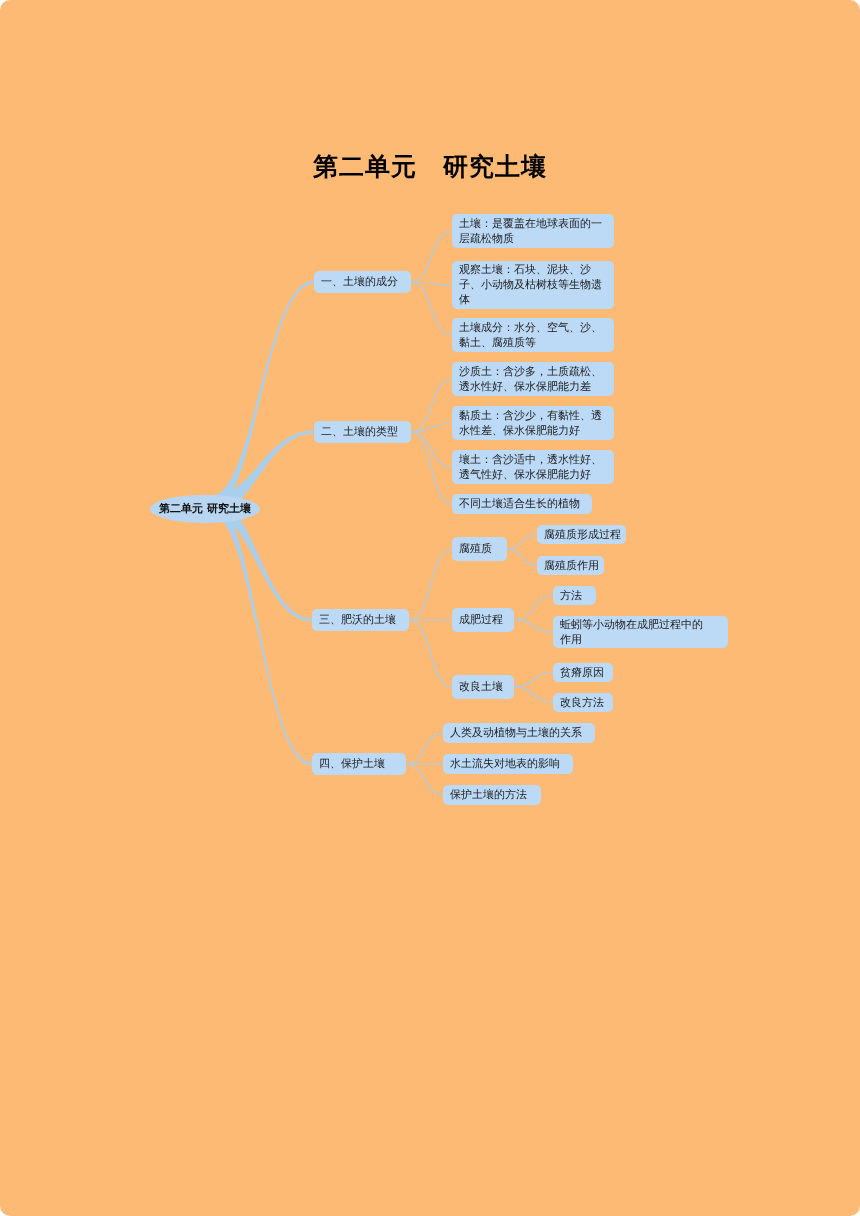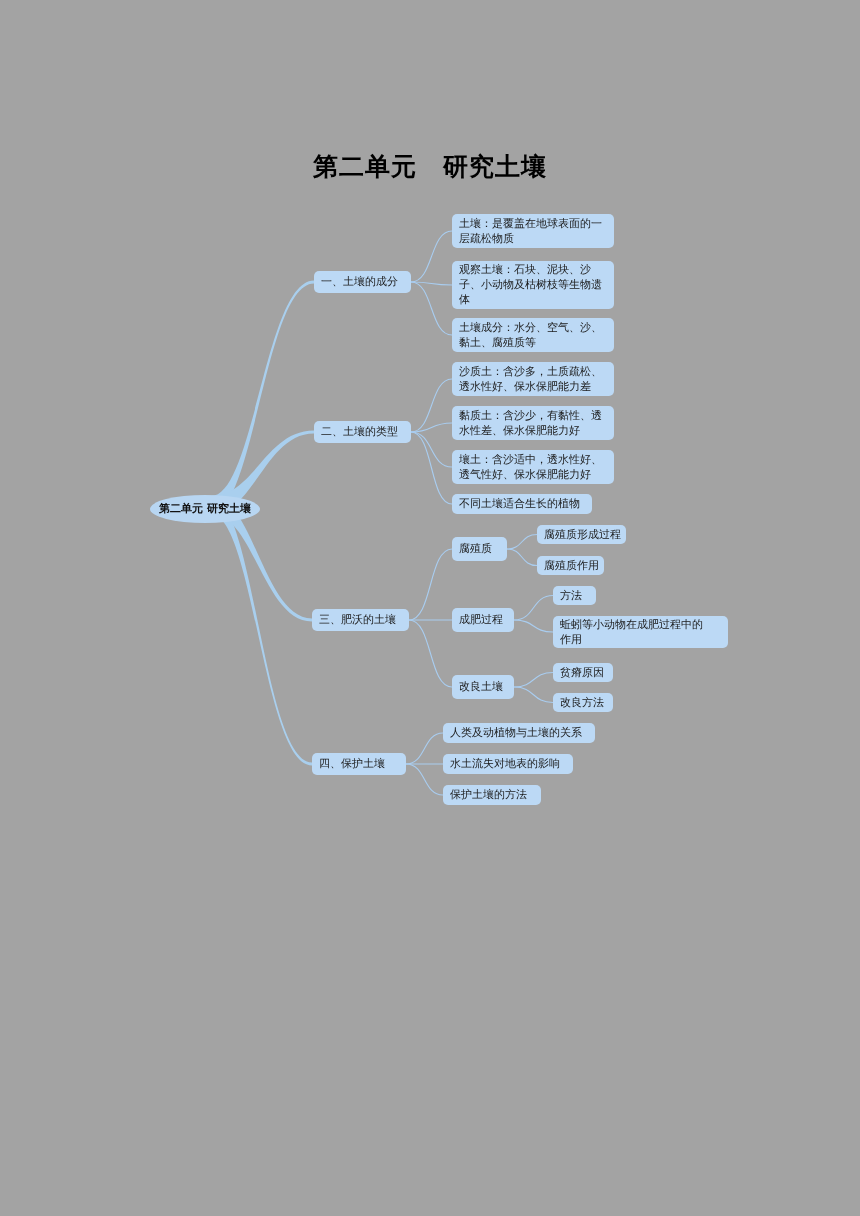--- a/index.html
+++ b/index.html
@@ -10,21 +10,22 @@
   body {
     width: 860px;
     height: 1216px;
     font-family: "DejaVu Sans", "Liberation Sans", sans-serif;
     position: relative;
     overflow: hidden;
   }
   #page {
     position: absolute;
     inset: 0;
-    background: #a3a3a3;
+    background: #fdba74;
+    border-radius: 10px;
   }
   #page-title {
     position: absolute;
     top: 150px;
     left: 0;
     width: 860px;
     text-align: center;
     font-size: 25px;
     font-weight: bold;
     color: #000000;

